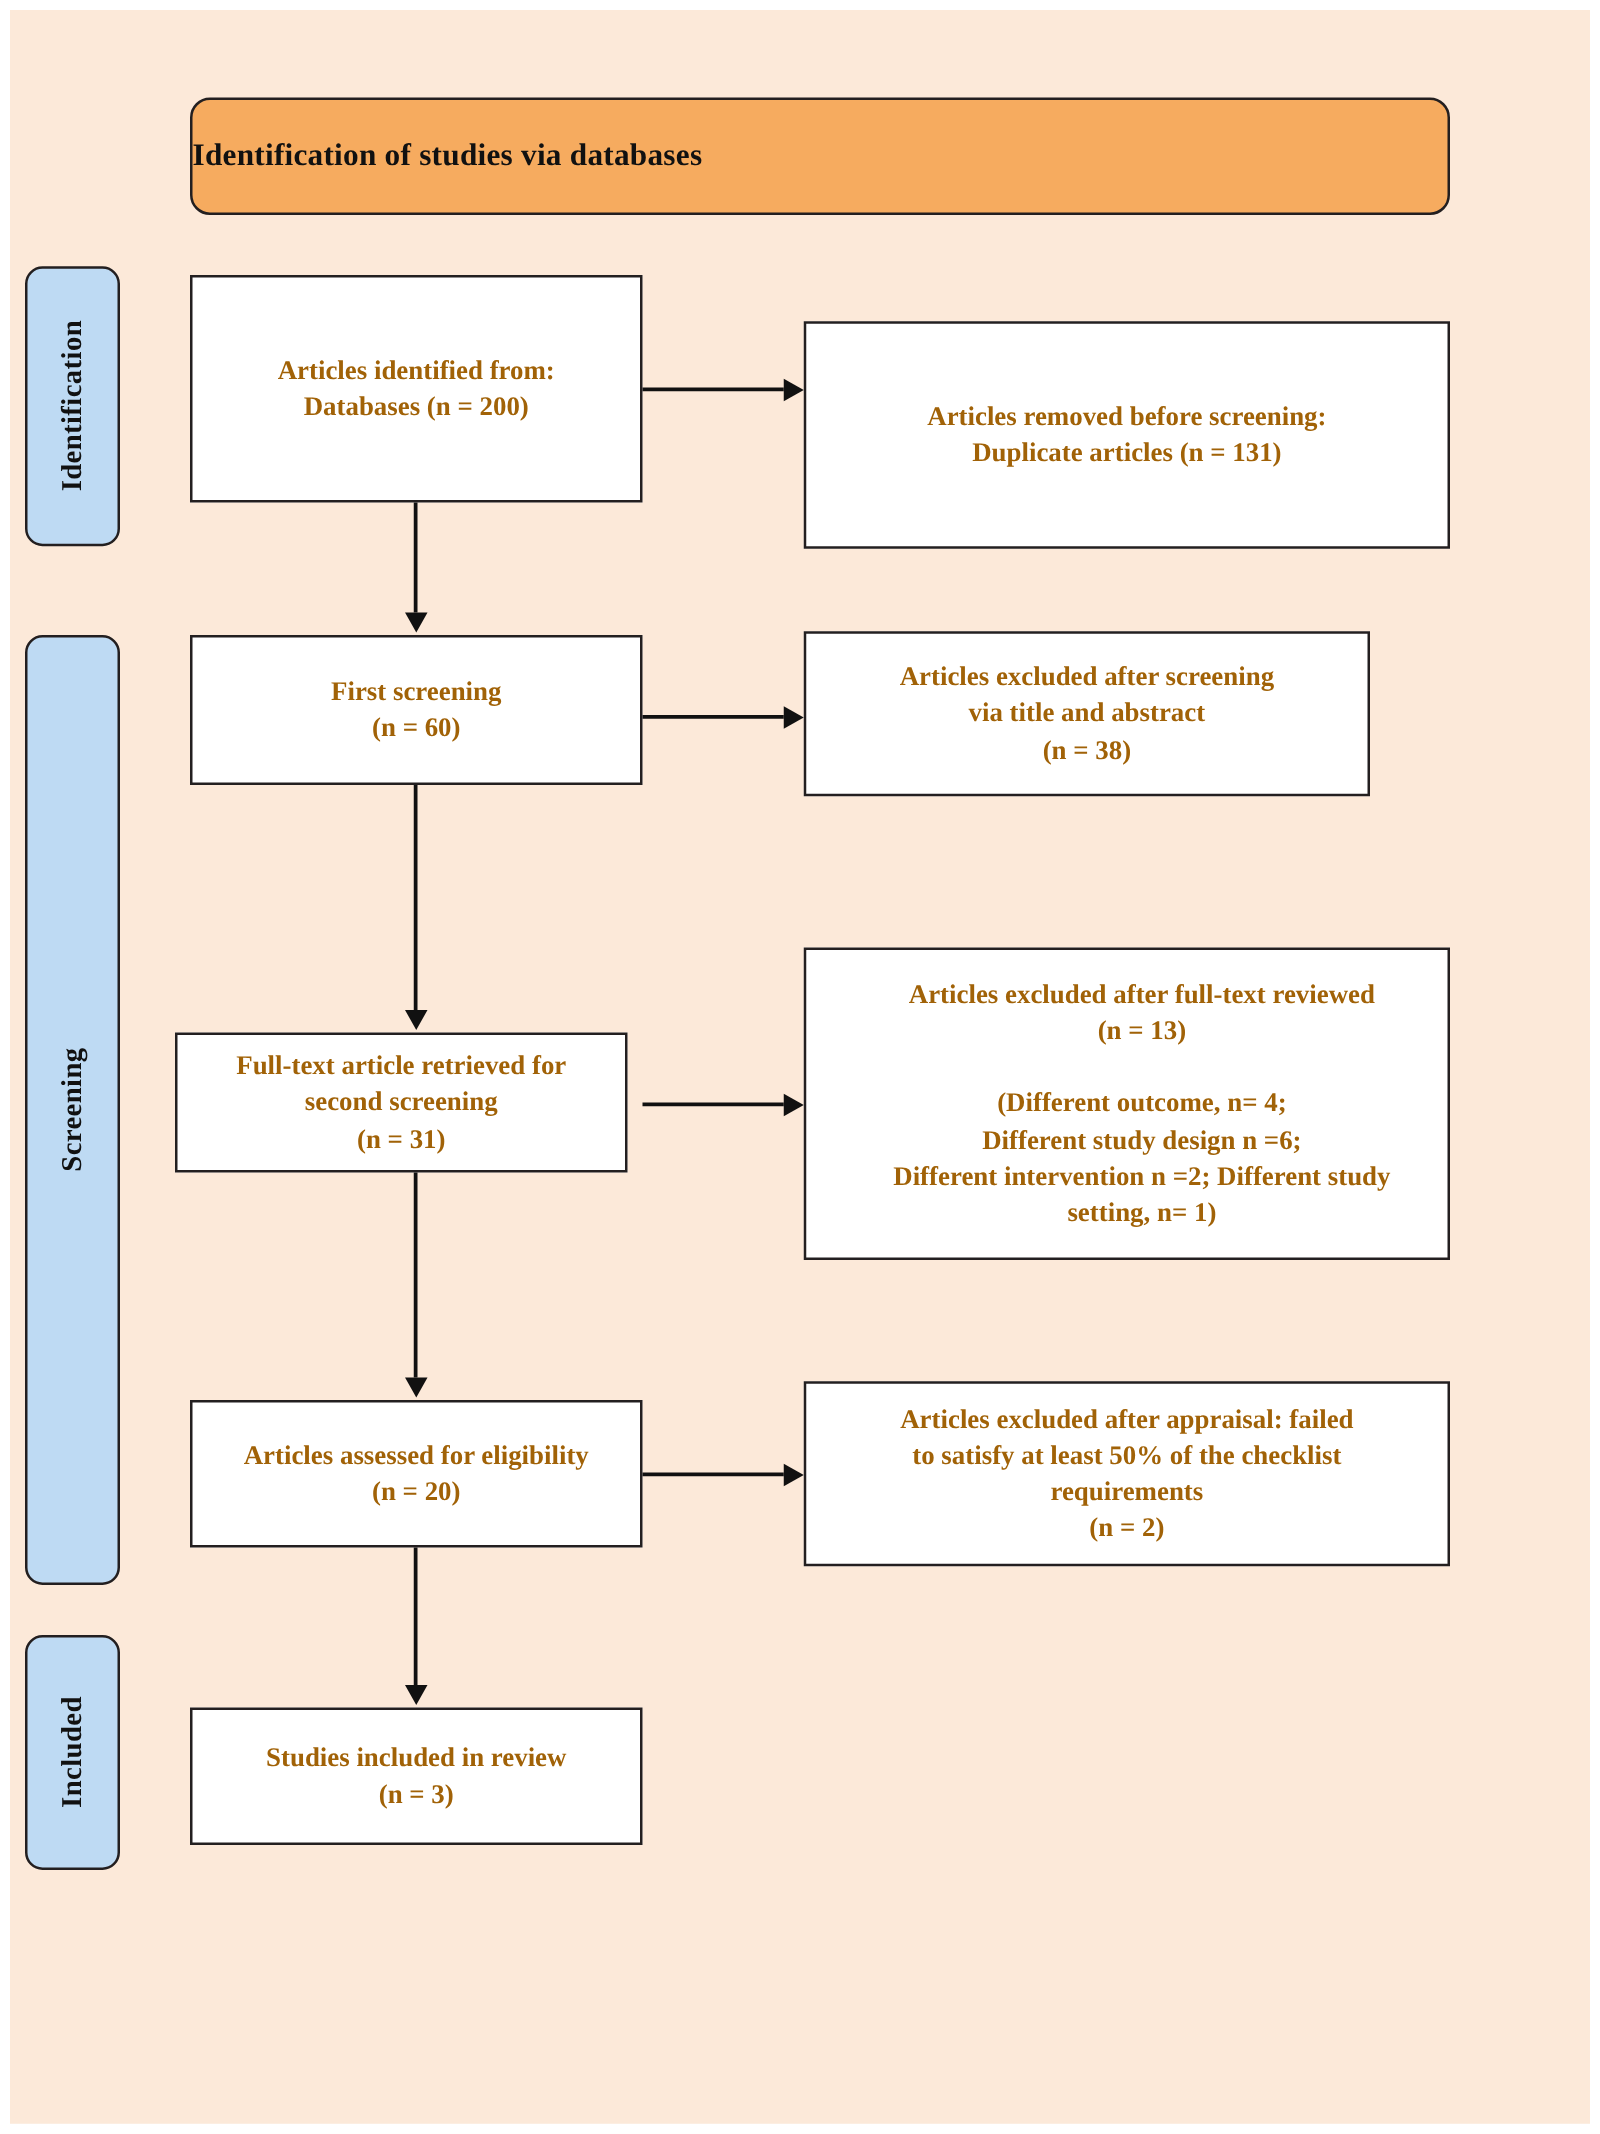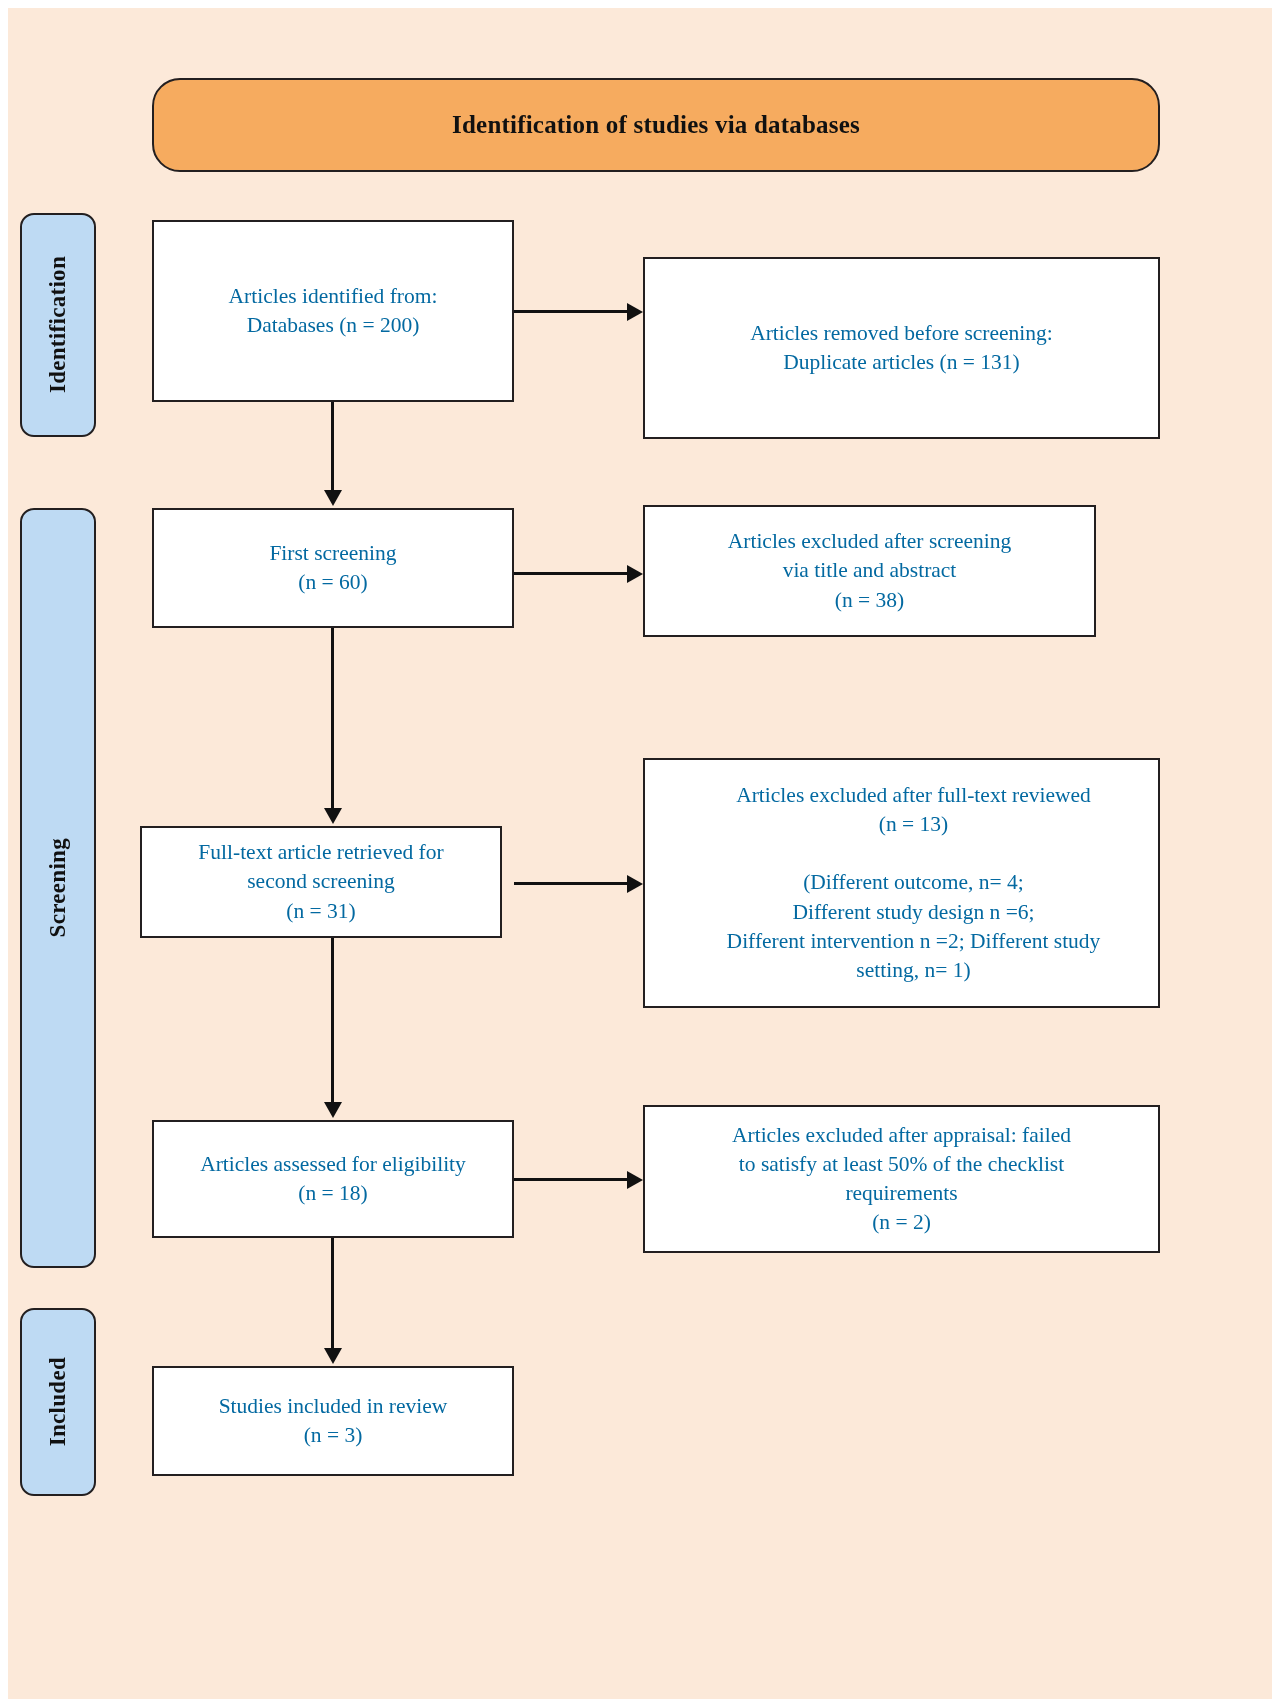--- a/index.html
+++ b/index.html
@@ -29,25 +29,24 @@
   }
   
   .banner {
     position: absolute;
     left: 152px;
     top: 78px;
     width: 1008px;
     height: 94px;
     background: #f6ab5f;
     border: 2.5px solid #231f20;
-    border-radius: 28px;
+    border-radius: 16px;
     box-sizing: border-box;
     display: flex;
     align-items: center;
-    justify-content: center;
   }
   .banner-text {
     font-size: 25px;
     font-weight: bold;
     color: #111111;
     letter-spacing: 0.2px;
   }
   
   .stage {
     position: absolute;
@@ -77,23 +76,24 @@
     border: 2.5px solid #231f20;
     box-sizing: border-box;
     display: flex;
     align-items: center;
     justify-content: center;
     text-align: center;
   }
   .box-text {
     font-size: 21.5px;
     line-height: 1.35;
-    color: #0369a1;
+    color: #a16207;
     padding: 0 10px;
     white-space: pre-line;
+    font-weight: bold;
   }
   
   .vline {
     position: absolute;
     width: 2.5px;
     background: #111111;
   }
   .hline {
     position: absolute;
     height: 2.5px;
@@ -189,21 +189,21 @@
   </div>
 
   <div class="hline" style="left:514px; top:882px; width:113px;"></div>
   <div class="arrow-right" style="left:627px; top:874.5px;"></div>
 
   <div class="vline" style="left:331px; top:938px; height:164px;"></div>
   <div class="arrow-down" style="left:323.5px; top:1102px;"></div>
 
   <div class="box" style="left:152px; top:1120px; width:362px; height:118px;">
     <span class="box-text">Articles assessed for eligibility
-(n = 18)</span>
+(n = 20)</span>
   </div>
 
   <div class="box" style="left:643px; top:1105px; width:517px; height:148px;">
     <span class="box-text">Articles excluded after appraisal: failed
 to satisfy at least 50% of the checklist
 requirements
 (n = 2)</span>
   </div>
 
   <div class="hline" style="left:514px; top:1178px; width:113px;"></div>

